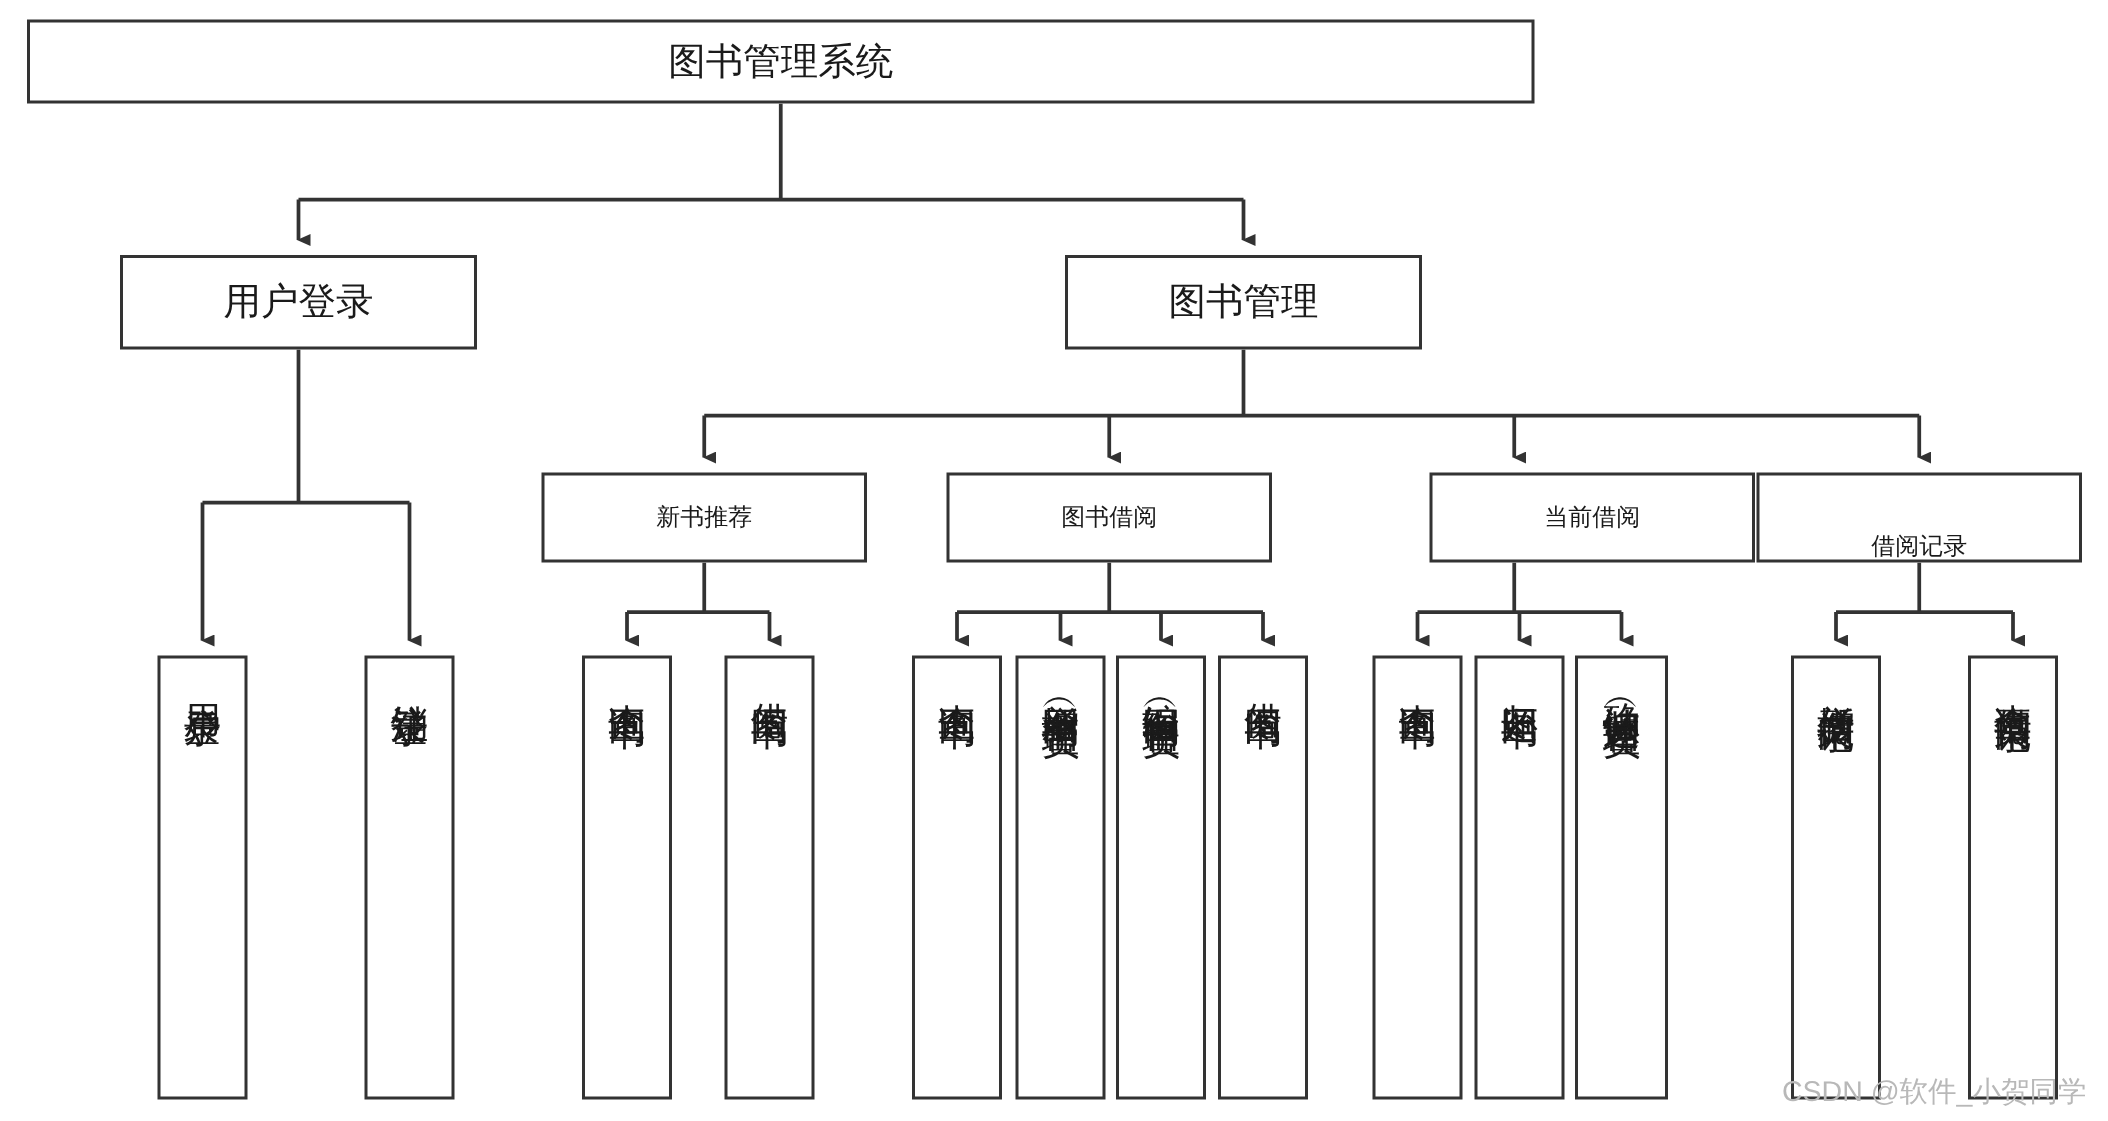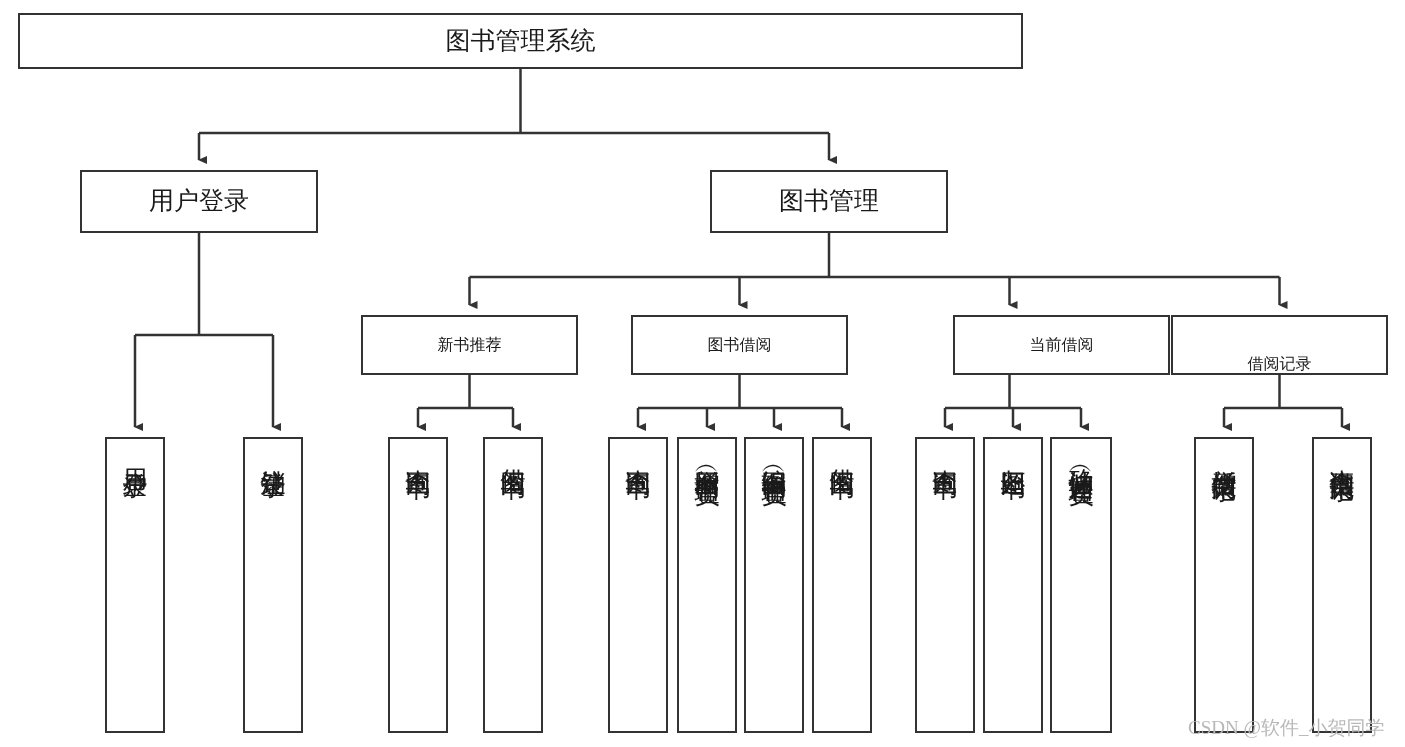--- a/index.html
+++ b/index.html
@@ -56,21 +56,21 @@
     letter-spacing: 2px;
     line-height: 1;
     white-space: nowrap;
   }
   .watermark {
     position: absolute;
     color: #b8b8b8;
     font-size: 19px;
     white-space: nowrap;
     pointer-events: none;
-    font-family: Liberation Serif, serif;
+    font-family: Liberation Sans, sans-serif;
   }
 </style>
 </head>
 <body>
 
 <div id="diagram-root">
 
   <svg class="diagram-canvas" viewBox="0 0 1405 747">
     <defs>
       <marker id="arrowhead" markerWidth="9" markerHeight="9" refX="4" refY="8" orient="auto" markerUnits="userSpaceOnUse">

